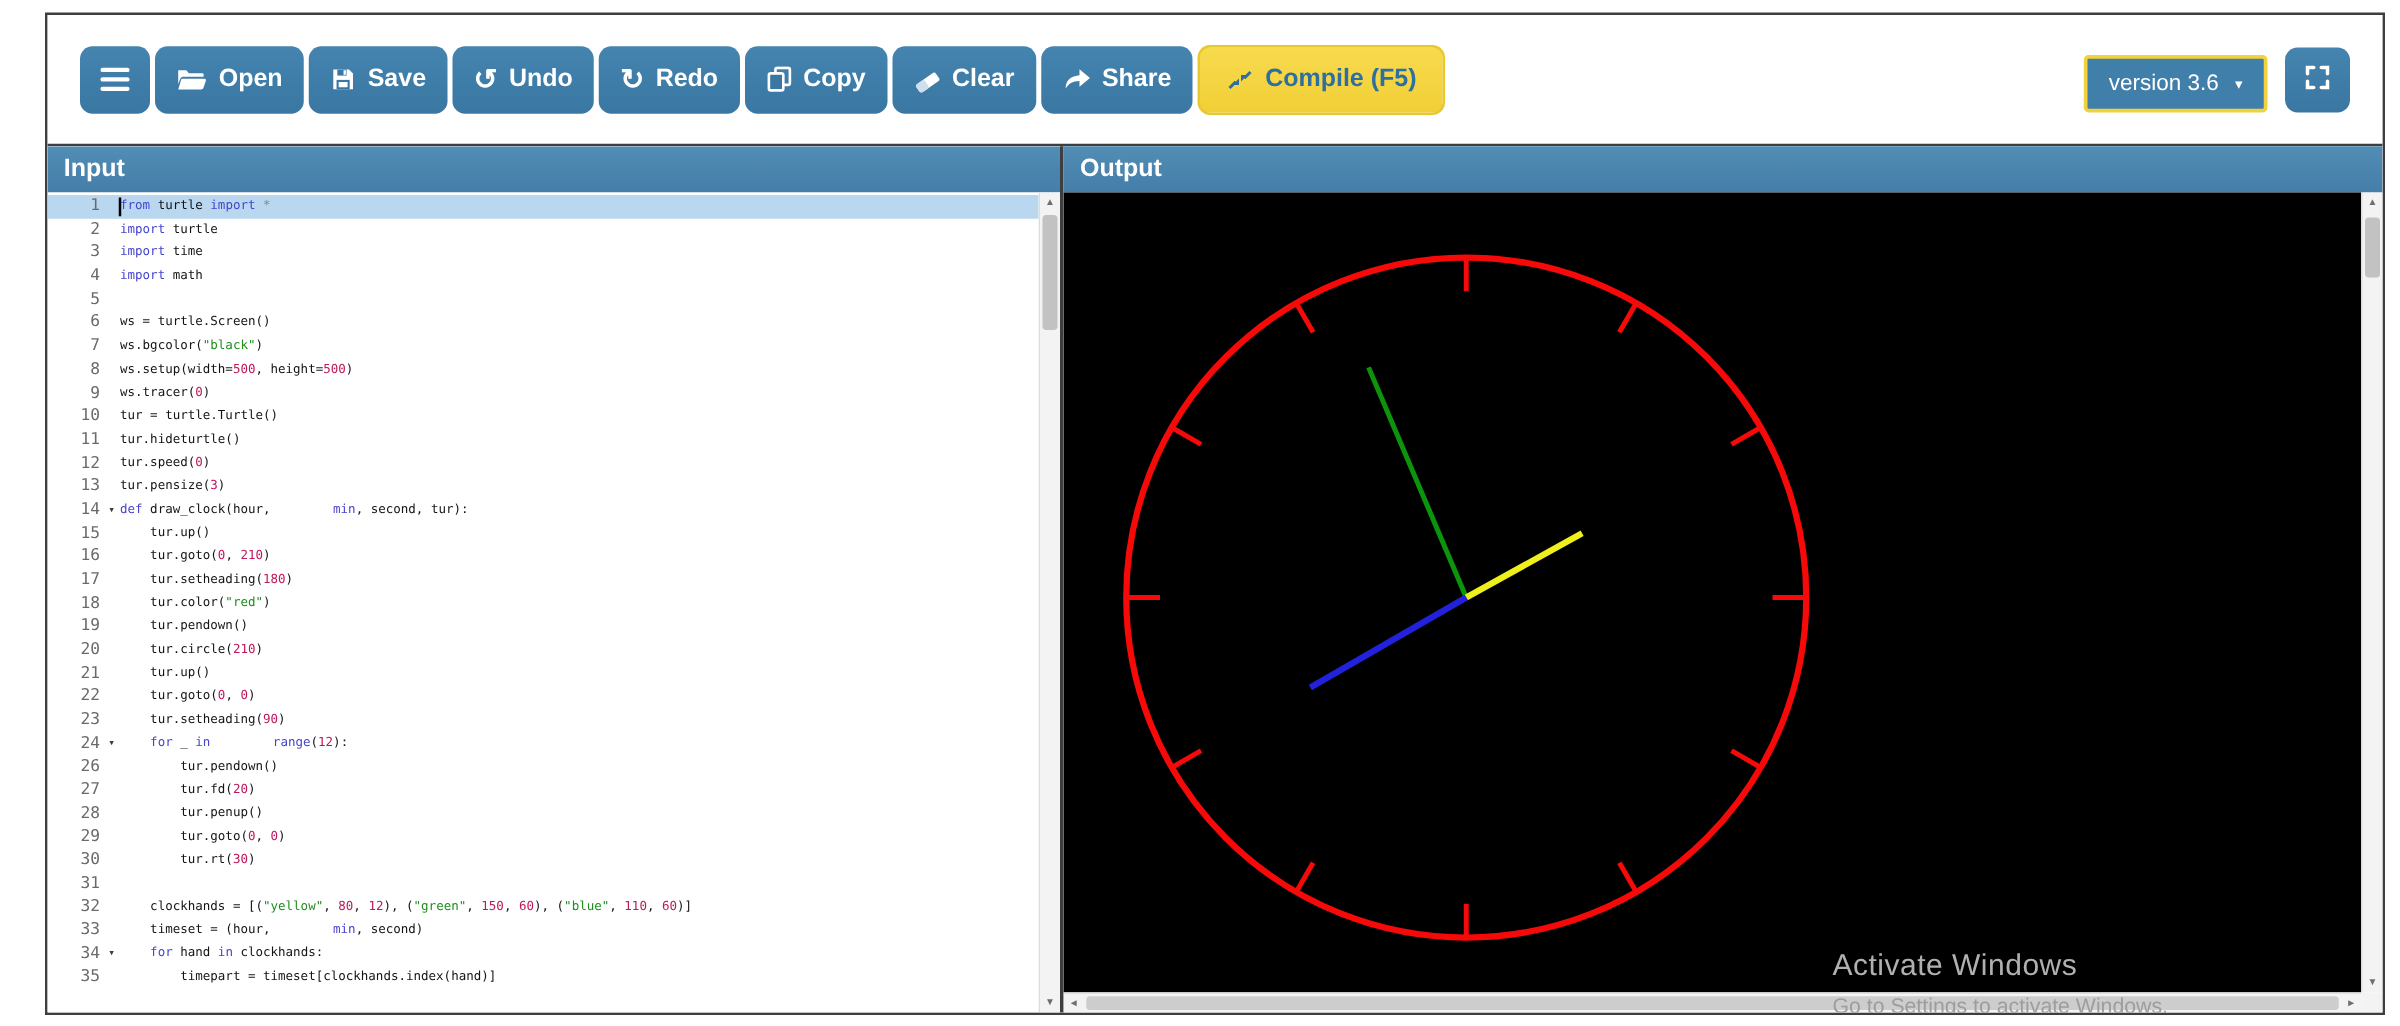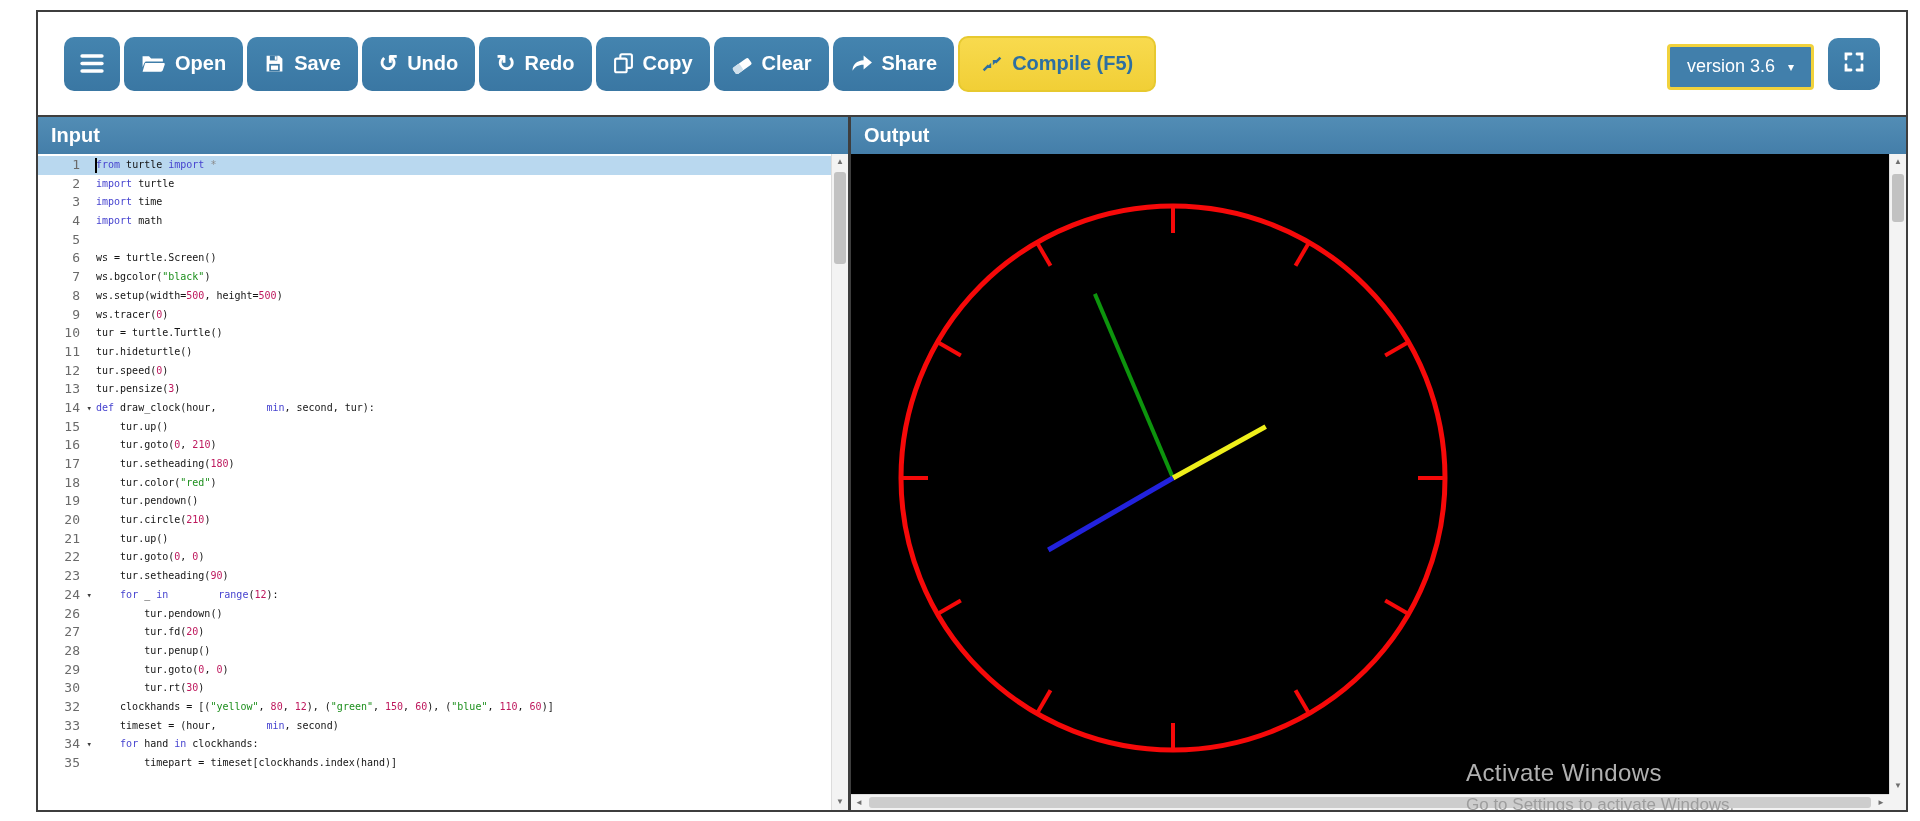--- a/index.html
+++ b/index.html
@@ -288,20 +288,24 @@
               <div class="gut"><span>28</span></div>
               <pre class="codeln"><span class="tk-pl">        tur.penup()</span></pre>
             </div>
             <div class="crow">
               <div class="gut"><span>29</span></div>
               <pre class="codeln"><span class="tk-pl">        tur.goto(</span><span class="tk-num">0</span><span class="tk-pl">, </span><span class="tk-num">0</span><span class="tk-pl">)</span></pre>
             </div>
             <div class="crow">
               <div class="gut"><span>30</span></div>
               <pre class="codeln"><span class="tk-pl">        tur.rt(</span><span class="tk-num">30</span><span class="tk-pl">)</span></pre>
+            </div>
+            <div class="crow">
+              <div class="gut"><span>31</span></div>
+              <pre class="codeln"></pre>
             </div>
             <div class="crow">
               <div class="gut"><span>32</span></div>
               <pre class="codeln"><span class="tk-pl">    clockhands = [(</span><span class="tk-str">"yellow"</span><span class="tk-pl">, </span><span class="tk-num">80</span><span class="tk-pl">, </span><span class="tk-num">12</span><span class="tk-pl">), (</span><span class="tk-str">"green"</span><span class="tk-pl">, </span><span class="tk-num">150</span><span class="tk-pl">, </span><span class="tk-num">60</span><span class="tk-pl">), (</span><span class="tk-str">"blue"</span><span class="tk-pl">, </span><span class="tk-num">110</span><span class="tk-pl">, </span><span class="tk-num">60</span><span class="tk-pl">)]</span></pre>
             </div>
             <div class="crow">
               <div class="gut"><span>33</span></div>
               <pre class="codeln"><span class="tk-pl">    timeset = (hour, </span><span class="tk-bi">min</span><span class="tk-pl">, second)</span></pre>
             </div>
             <div class="crow">

